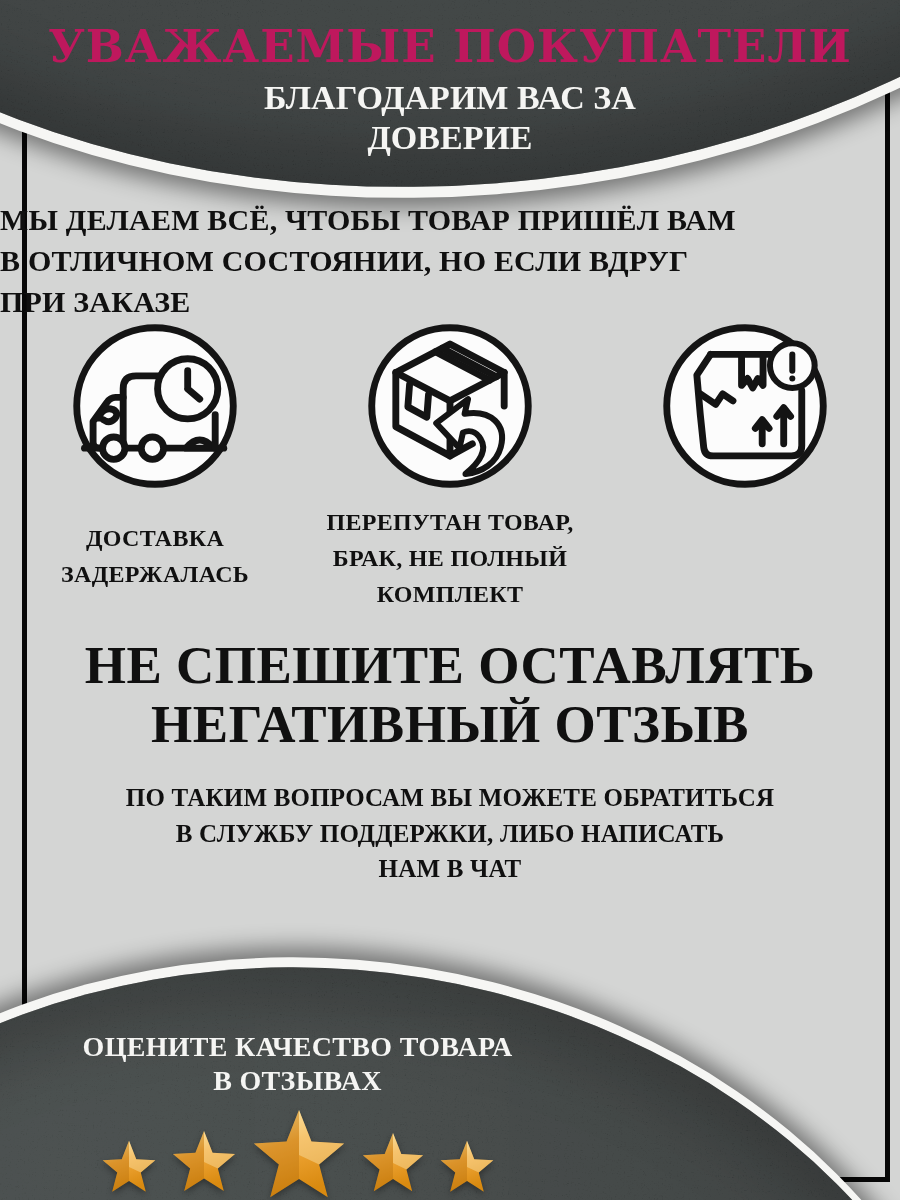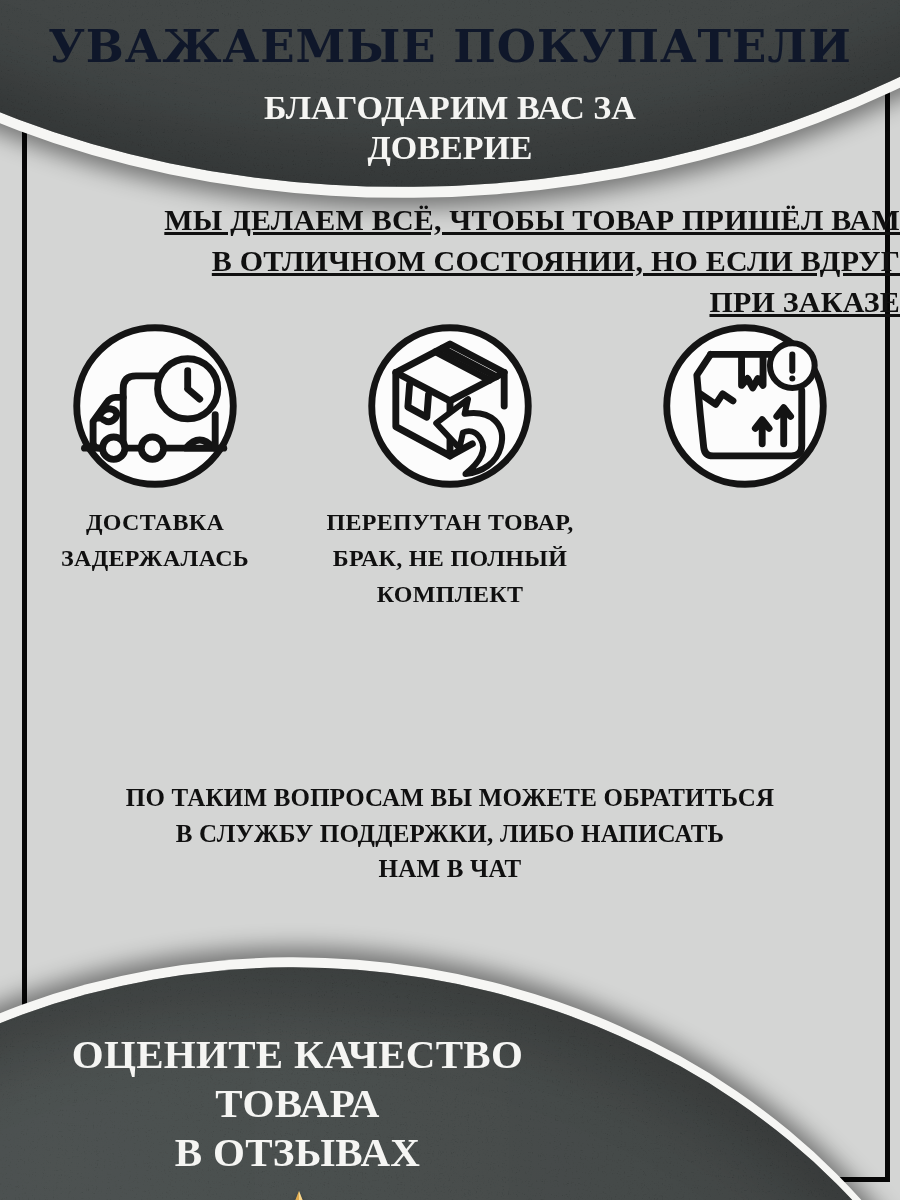--- a/index.html
+++ b/index.html
@@ -36,61 +36,60 @@
     left:-390px; top:968px; width:1400px; height:1200px;
     background:radial-gradient(ellipse at 30% 18%, #353b3a 0%, #2c3130 40%, #252a2a 70%, #1d2223 100%);
     transform:rotate(4.5deg); z-index:3; overflow:hidden;
     box-shadow:inset 0 40px 60px rgba(0,0,0,.3);
   }
   .dome svg.texture { position:absolute; inset:0; width:100%; height:100%; }
 
   
   .header-block { position:absolute; left:0; right:0; top:22px; z-index:6; text-align:center; }
   .header-title {
-    font-size:45px; letter-spacing:1px; color:#0f172a; line-height:1.1;
+    font-size:45px; letter-spacing:1px; color:#be185d; line-height:1.1;
     font-family:"DejaVu Serif","Liberation Serif",serif;
   }
   .header-subtitle {
-    margin-top:16px; font-size:34px; color:#f5f5f3; line-height:1.2; white-space:pre-line;
+    margin-top:6px; font-size:34px; color:#f5f5f3; line-height:1.2; white-space:pre-line;
   }
 
   
   .intro {
     position:absolute; left:0; right:0; top:200px; z-index:5;
-    text-align:right; font-size:30px; line-height:1.36; white-space:pre-line;
+    text-align:left; font-size:30px; line-height:1.36; white-space:pre-line;
     letter-spacing:.2px;
-    text-decoration:underline;
   }
   .icons-row {
     position:absolute; left:40px; right:40px; top:320px; z-index:5;
     display:flex; justify-content:space-between;
   }
   .issue { display:flex; flex-direction:column; align-items:center; }
-  .issue:nth-child(1){ width:230px; }
+  .issue:nth-child(1){ width:230px;gap:16px; }
   .issue:nth-child(2){ width:270px; }
   .issue:nth-child(3){ width:230px; }
   .issue-icon { width:172px; height:172px; }
   .issue-label {
     margin-top:12px; text-align:center; font-size:24px; line-height:1.5;
     white-space:pre-line; letter-spacing:.3px;
   }
   .headline {
     position:absolute; left:0; right:0; top:636px; z-index:5;
     text-align:center; font-size:53px; line-height:1.12; white-space:pre-line;
     letter-spacing:.5px;
   }
   .support {
     position:absolute; left:0; right:0; top:780px; z-index:5;
     text-align:center; font-size:25px; line-height:1.42; white-space:pre-line;
     letter-spacing:.2px;
   }
 
   
   .footer-block { position:absolute; left:5px; top:1030px; width:585px; z-index:6; text-align:center; }
-  .footer-title { font-size:41px; color:#f5f5f3; line-height:1.2; white-space:pre-line; letter-spacing:.3px; }
+  .footer-title { font-size:28px; color:#f5f5f3; line-height:1.2; white-space:pre-line; letter-spacing:.3px; }
   .stars { margin-top:10px; display:flex; justify-content:center; align-items:flex-end; gap:14px; }
   .star { display:block; filter:drop-shadow(0 3px 3px rgba(0,0,0,.35)); }
   .star:nth-child(1){ width:56px; height:56px; }
   .star:nth-child(2){ width:66px; height:66px; }
   .star:nth-child(3){ width:96px; height:96px; margin-bottom:-8px; }
   .star:nth-child(4){ width:64px; height:64px; }
   .star:nth-child(5){ width:56px; height:56px; }
 </style>
 </head>
 <body>
@@ -173,20 +172,22 @@
           <path d="M145 144 V104 M137 112 L145 102 L153 112"></path>
         </g>
         <circle cx="155" cy="53" r="26" fill="#fcfcfc" stroke="#141414" stroke-width="7"></circle>
         <path d="M155 40 V59" fill="none" stroke="#141414" stroke-width="7" stroke-linecap="round"></path>
         <circle cx="155" cy="68" r="3.5" fill="#141414"></circle>
       </svg>
     </div>
 
   </div>
 
+  <div class="headline">НЕ СПЕШИТЕ ОСТАВЛЯТЬ
+НЕГАТИВНЫЙ ОТЗЫВ</div>
 
   <div class="support">ПО ТАКИМ ВОПРОСАМ ВЫ МОЖЕТЕ ОБРАТИТЬСЯ
 В СЛУЖБУ ПОДДЕРЖКИ, ЛИБО НАПИСАТЬ
 НАМ В ЧАТ</div>
 
   <div class="dome dome-bottom-white"></div>
   <div class="dome dome-bottom">
     <svg class="texture">
       <filter id="tx2">
           <feTurbulence type="fractalNoise" baseFrequency="0.85" numOctaves="2" seed="13" stitchTiles="stitch"></feTurbulence>

